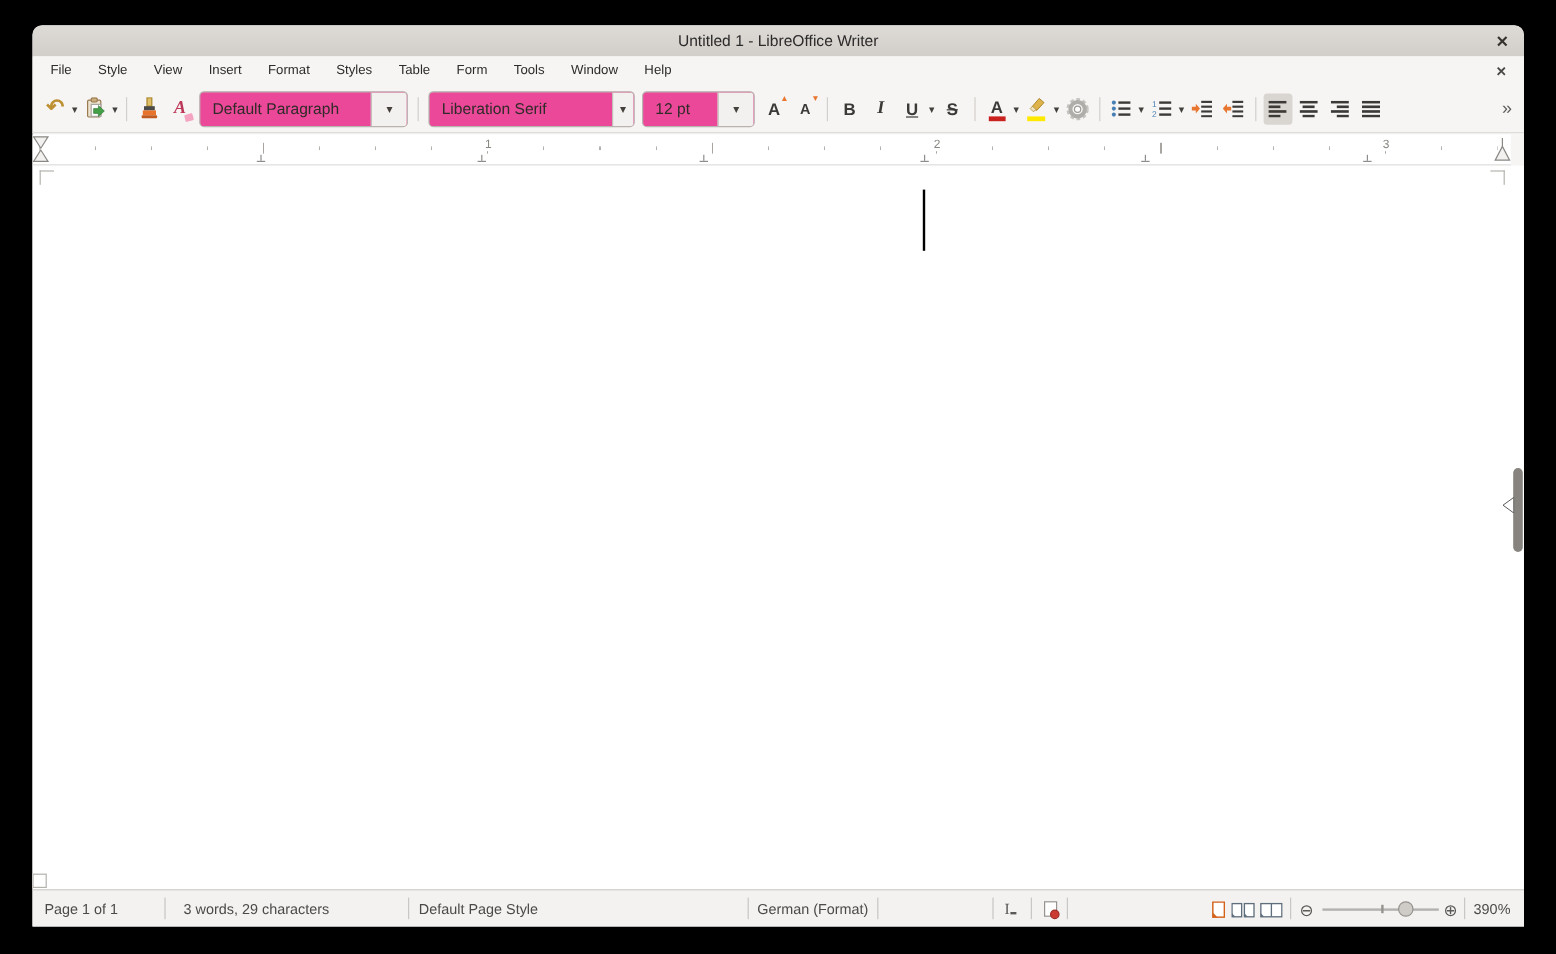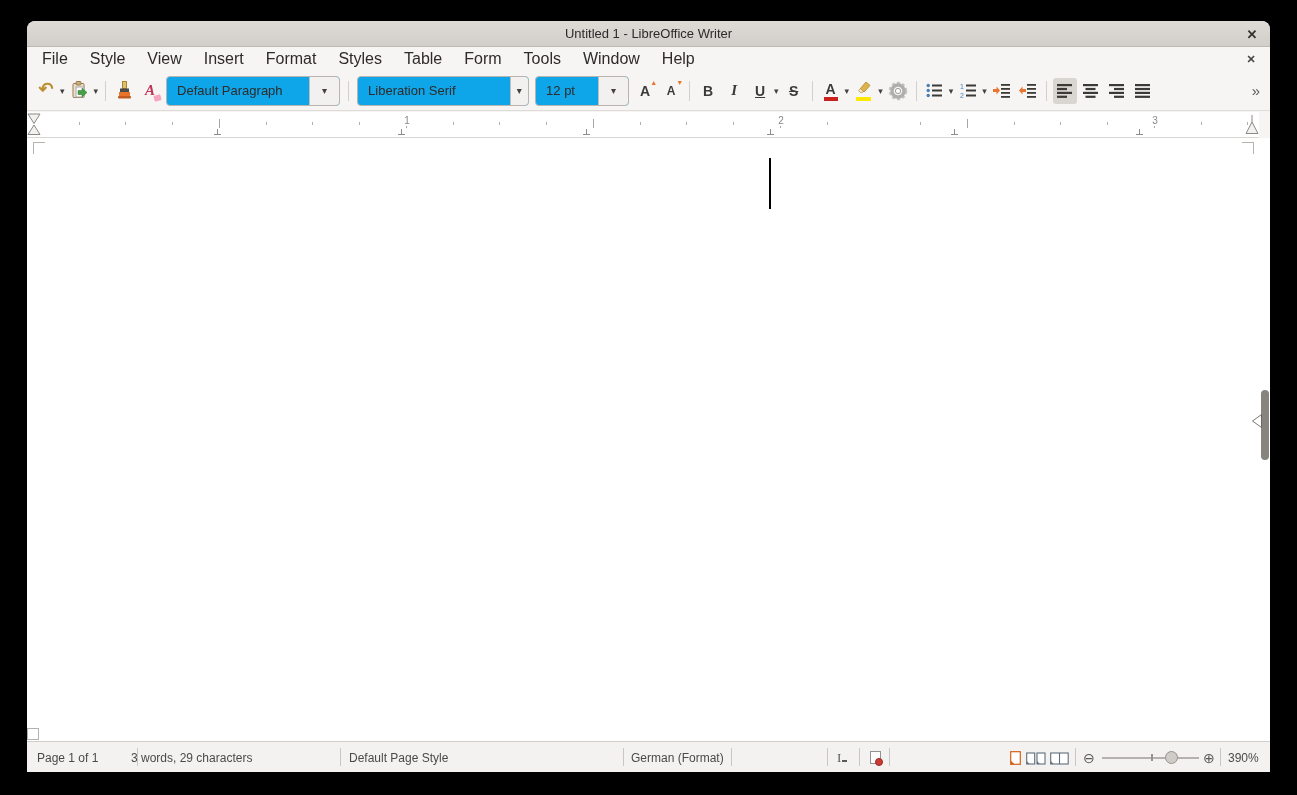--- a/index.html
+++ b/index.html
@@ -23,21 +23,21 @@
   .titlebar .win-close{
     position:absolute;right:8px;top:3px;width:20px;height:20px;
     display:flex;align-items:center;justify-content:center;
     font-size:13px;font-weight:bold;color:#35312d;cursor:default;
   }
   
   .menubar{
     position:absolute;left:0;top:26px;width:100%;height:24px;
     background:#f6f5f4;display:flex;align-items:center;padding-left:4px;box-sizing:border-box;
   }
-  .menu-item{padding:0 11px;font-size:16px;color:#2e2b28;line-height:24px;}
+  .menu-item{padding:0 11px;font-size:11px;color:#2e2b28;line-height:24px;}
   .doc-close{
     position:absolute;right:10px;top:3px;width:18px;height:18px;
     display:flex;align-items:center;justify-content:center;
     font-size:11px;font-weight:bold;color:#4a4745;
   }
   
   .toolbar{
     position:absolute;left:0;top:50px;width:100%;height:40px;background:#f6f5f4;
     border-bottom:1px solid #dedcd9;display:flex;align-items:center;padding-left:6px;box-sizing:border-box;
   }
@@ -47,21 +47,21 @@
   }
   .tbtn.pressed{background:#d9d5d1;}
   .tsep{width:1px;height:20px;background:#d2cfcc;margin:0 5px;flex:0 0 auto;}
   .drop{font-size:9px;color:#44403c;margin:0 2px 0 1px;flex:0 0 auto;}
   .glyph{font-size:14px;font-weight:bold;color:#3c3a37;}
   .undo-glyph{font-size:18px;font-weight:bold;color:#bd9032;line-height:1;margin-top:-3px;}
   .italic-glyph{font-family:"Liberation Serif",serif;font-style:italic;font-size:15px;}
   .underline-glyph{text-decoration:underline;}
   .strike-glyph{text-decoration:line-through;}
   .combo{
-    height:28px;background:#0ea5e9;border:1px solid #b9b4af;border-radius:4px;
+    height:28px;background:#ec4899;border:1px solid #b9b4af;border-radius:4px;
     display:flex;align-items:center;margin:0 3px;overflow:hidden;flex:0 0 auto;
   }
   .combo .cval{padding:0 10px;font-size:13px;color:#2e2b28;white-space:nowrap;}
   .combo .cbtn{
     width:29px;height:100%;border-left:1px solid #c4bfba;background:#f3f1ef;
     display:flex;align-items:center;justify-content:center;font-size:10px;color:#44403c;
   }
   .fontcolor-bar{position:absolute;left:5px;bottom:3px;width:14px;height:4px;background:#c9211e;}
   .highlight-bar{position:absolute;left:4px;bottom:3px;width:15px;height:4px;background:#ffe900;}
   .sizearrow{position:absolute;top:1px;right:0;font-size:7px;color:#e8762e;}
@@ -327,21 +327,21 @@
     <div class="vscroll-thumb"></div>
     <svg class="mouse-cursor" width="10" height="14" viewBox="0 0 10 14">
       <polygon points="9.5,0.5 0.5,7 9.5,13.5" fill="#fff" stroke="#55524e" stroke-width="0.8"></polygon>
     </svg>
     <div class="hstrip-box"></div>
   </div>
 
   <div class="statusbar">
     <span class="sseg" style="left:10px;">Page 1 of 1</span>
     <span class="ssep" style="left:110px;"></span>
-    <span class="sseg" style="left:104px;">3 words, 29 characters</span>
+    <span class="sseg" style="left:126px;">3 words, 29 characters</span>
     <span class="ssep" style="left:313px;"></span>
     <span class="sseg" style="left:322px;">Default Page Style</span>
     <span class="ssep" style="left:596px;"></span>
     <span class="sseg" style="left:604px;">German (Format)</span>
     <span class="ssep" style="left:704px;"></span>
     <span class="ssep" style="left:800px;"></span>
     <span class="sseg" style="left:810px;font-family:'Liberation Serif',serif;font-size:13px;color:#5c5a57;">
       <span>I</span>
       <span class="ins-underscore"></span>
     </span>

